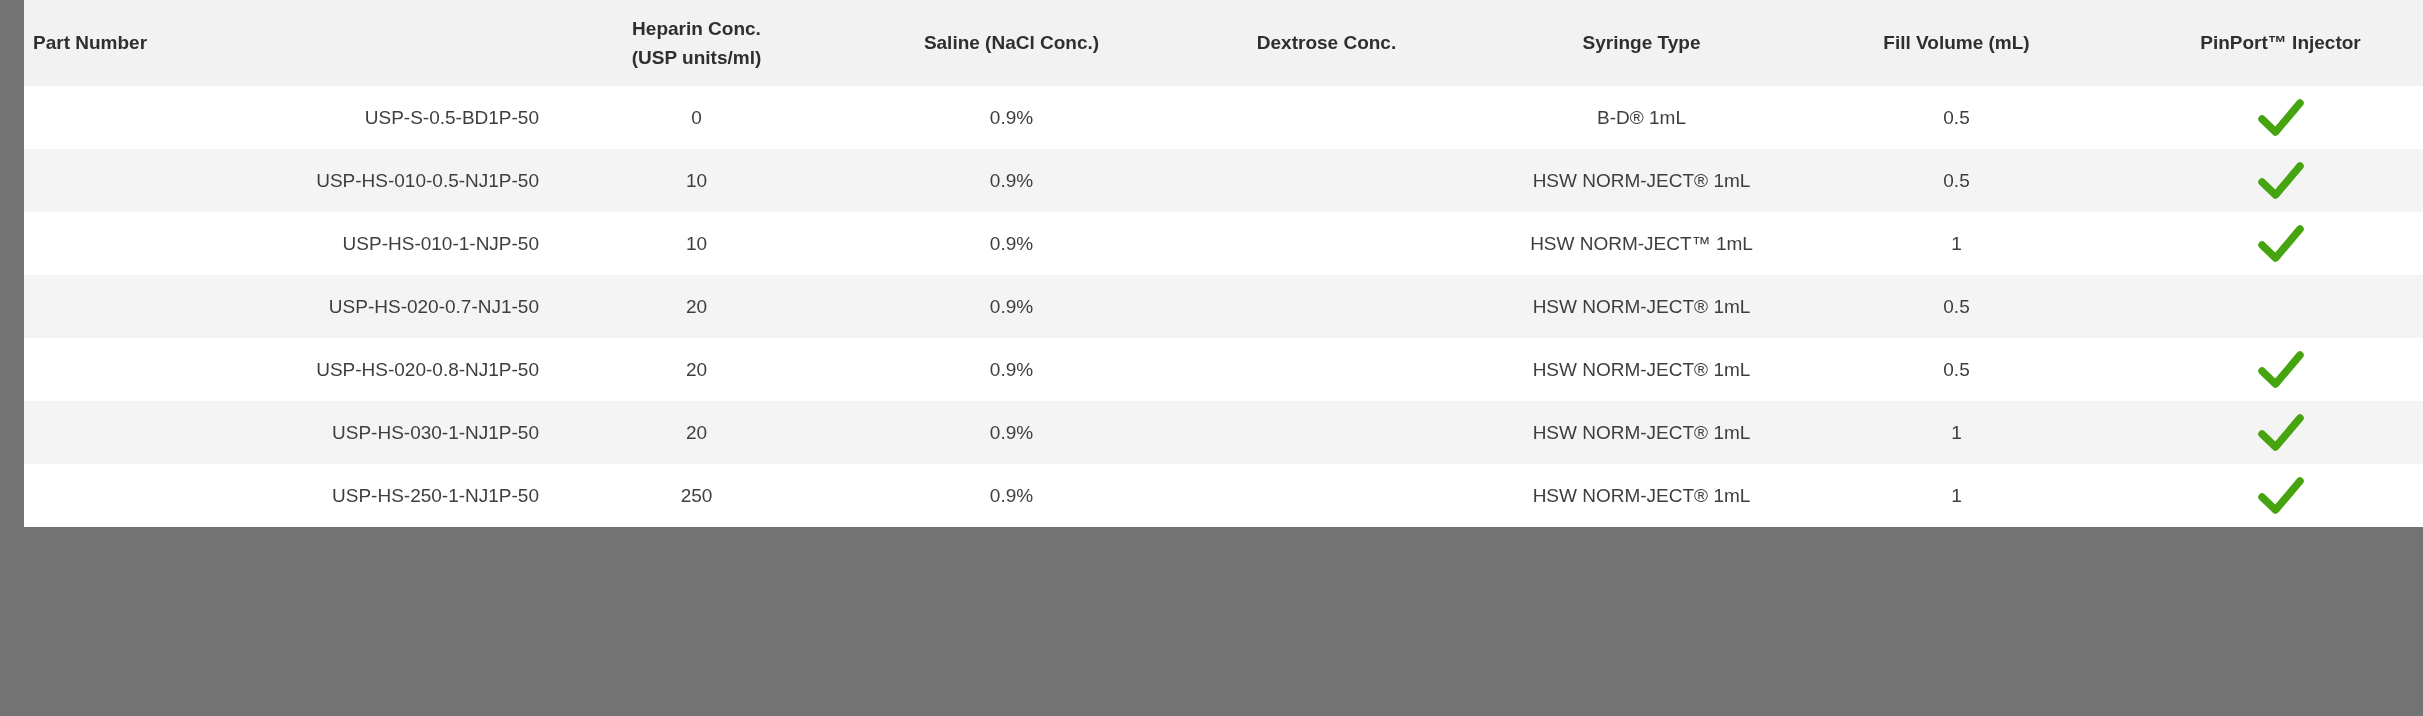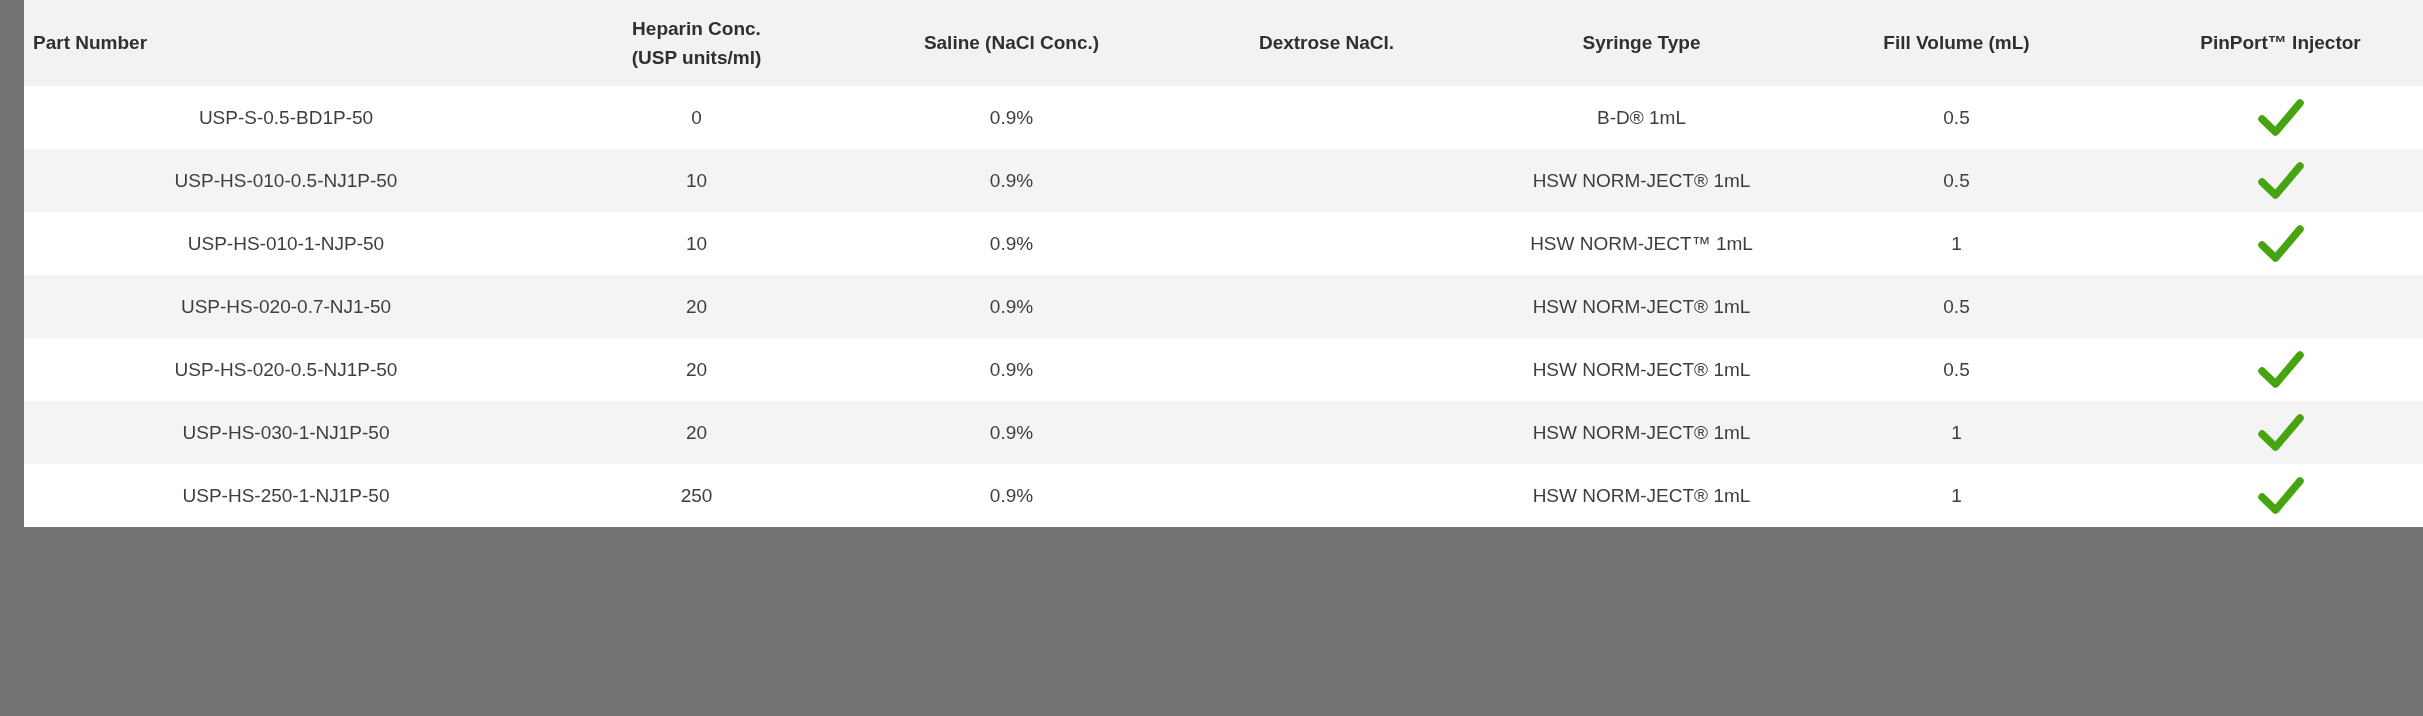--- a/index.html
+++ b/index.html
@@ -48,21 +48,21 @@
     height: 63px;
     font-size: 19px;
     color: #3e3e3e;
     text-align: center;
     vertical-align: middle;
     padding: 0;
     white-space: nowrap;
     overflow: hidden;
   }
   tbody td.left {
-    text-align: center;
+    text-align: right;
     padding-left: 9px;
   }
   tbody tr { background: #ffffff; }
   tbody tr:nth-child(even) { background: #f4f4f4; }
 
   .check {
     display: inline-block;
     vertical-align: middle;
   }
 </style>
@@ -79,21 +79,21 @@
         <col class="c-syringe">
         <col class="c-fill">
         <col class="c-pinport">
     </colgroup>
     <thead>
       <tr>
         <th class="left">Part Number</th>
         <th>Heparin Conc.
 (USP units/ml)</th>
         <th>Saline (NaCl Conc.)</th>
-        <th>Dextrose NaCl.</th>
+        <th>Dextrose Conc.</th>
         <th>Syringe Type</th>
         <th>Fill Volume (mL)</th>
         <th>PinPort™ Injector</th>
       </tr>
     </thead>
     <tbody>
         <tr>
     <td class="left">USP-S-0.5-BD1P-50</td>
     <td>0</td>
     <td>0.9%</td>
@@ -137,21 +137,21 @@
     <td>20</td>
     <td>0.9%</td>
     <td></td>
     <td>HSW NORM-JECT® 1mL</td>
     <td>0.5</td>
     <td>
       
     </td>
   </tr>
         <tr>
-    <td class="left">USP-HS-020-0.5-NJ1P-50</td>
+    <td class="left">USP-HS-020-0.8-NJ1P-50</td>
     <td>20</td>
     <td>0.9%</td>
     <td></td>
     <td>HSW NORM-JECT® 1mL</td>
     <td>0.5</td>
     <td>
       <svg class="check" width="46" height="40" viewBox="0 0 46 40" aria-hidden="true">
         <polyline points="4,21 17.5,34 42,5" fill="none" stroke-width="7.5" stroke-linecap="round" stroke-linejoin="round" stroke="#46a410"></polyline>
       </svg>
     </td>

